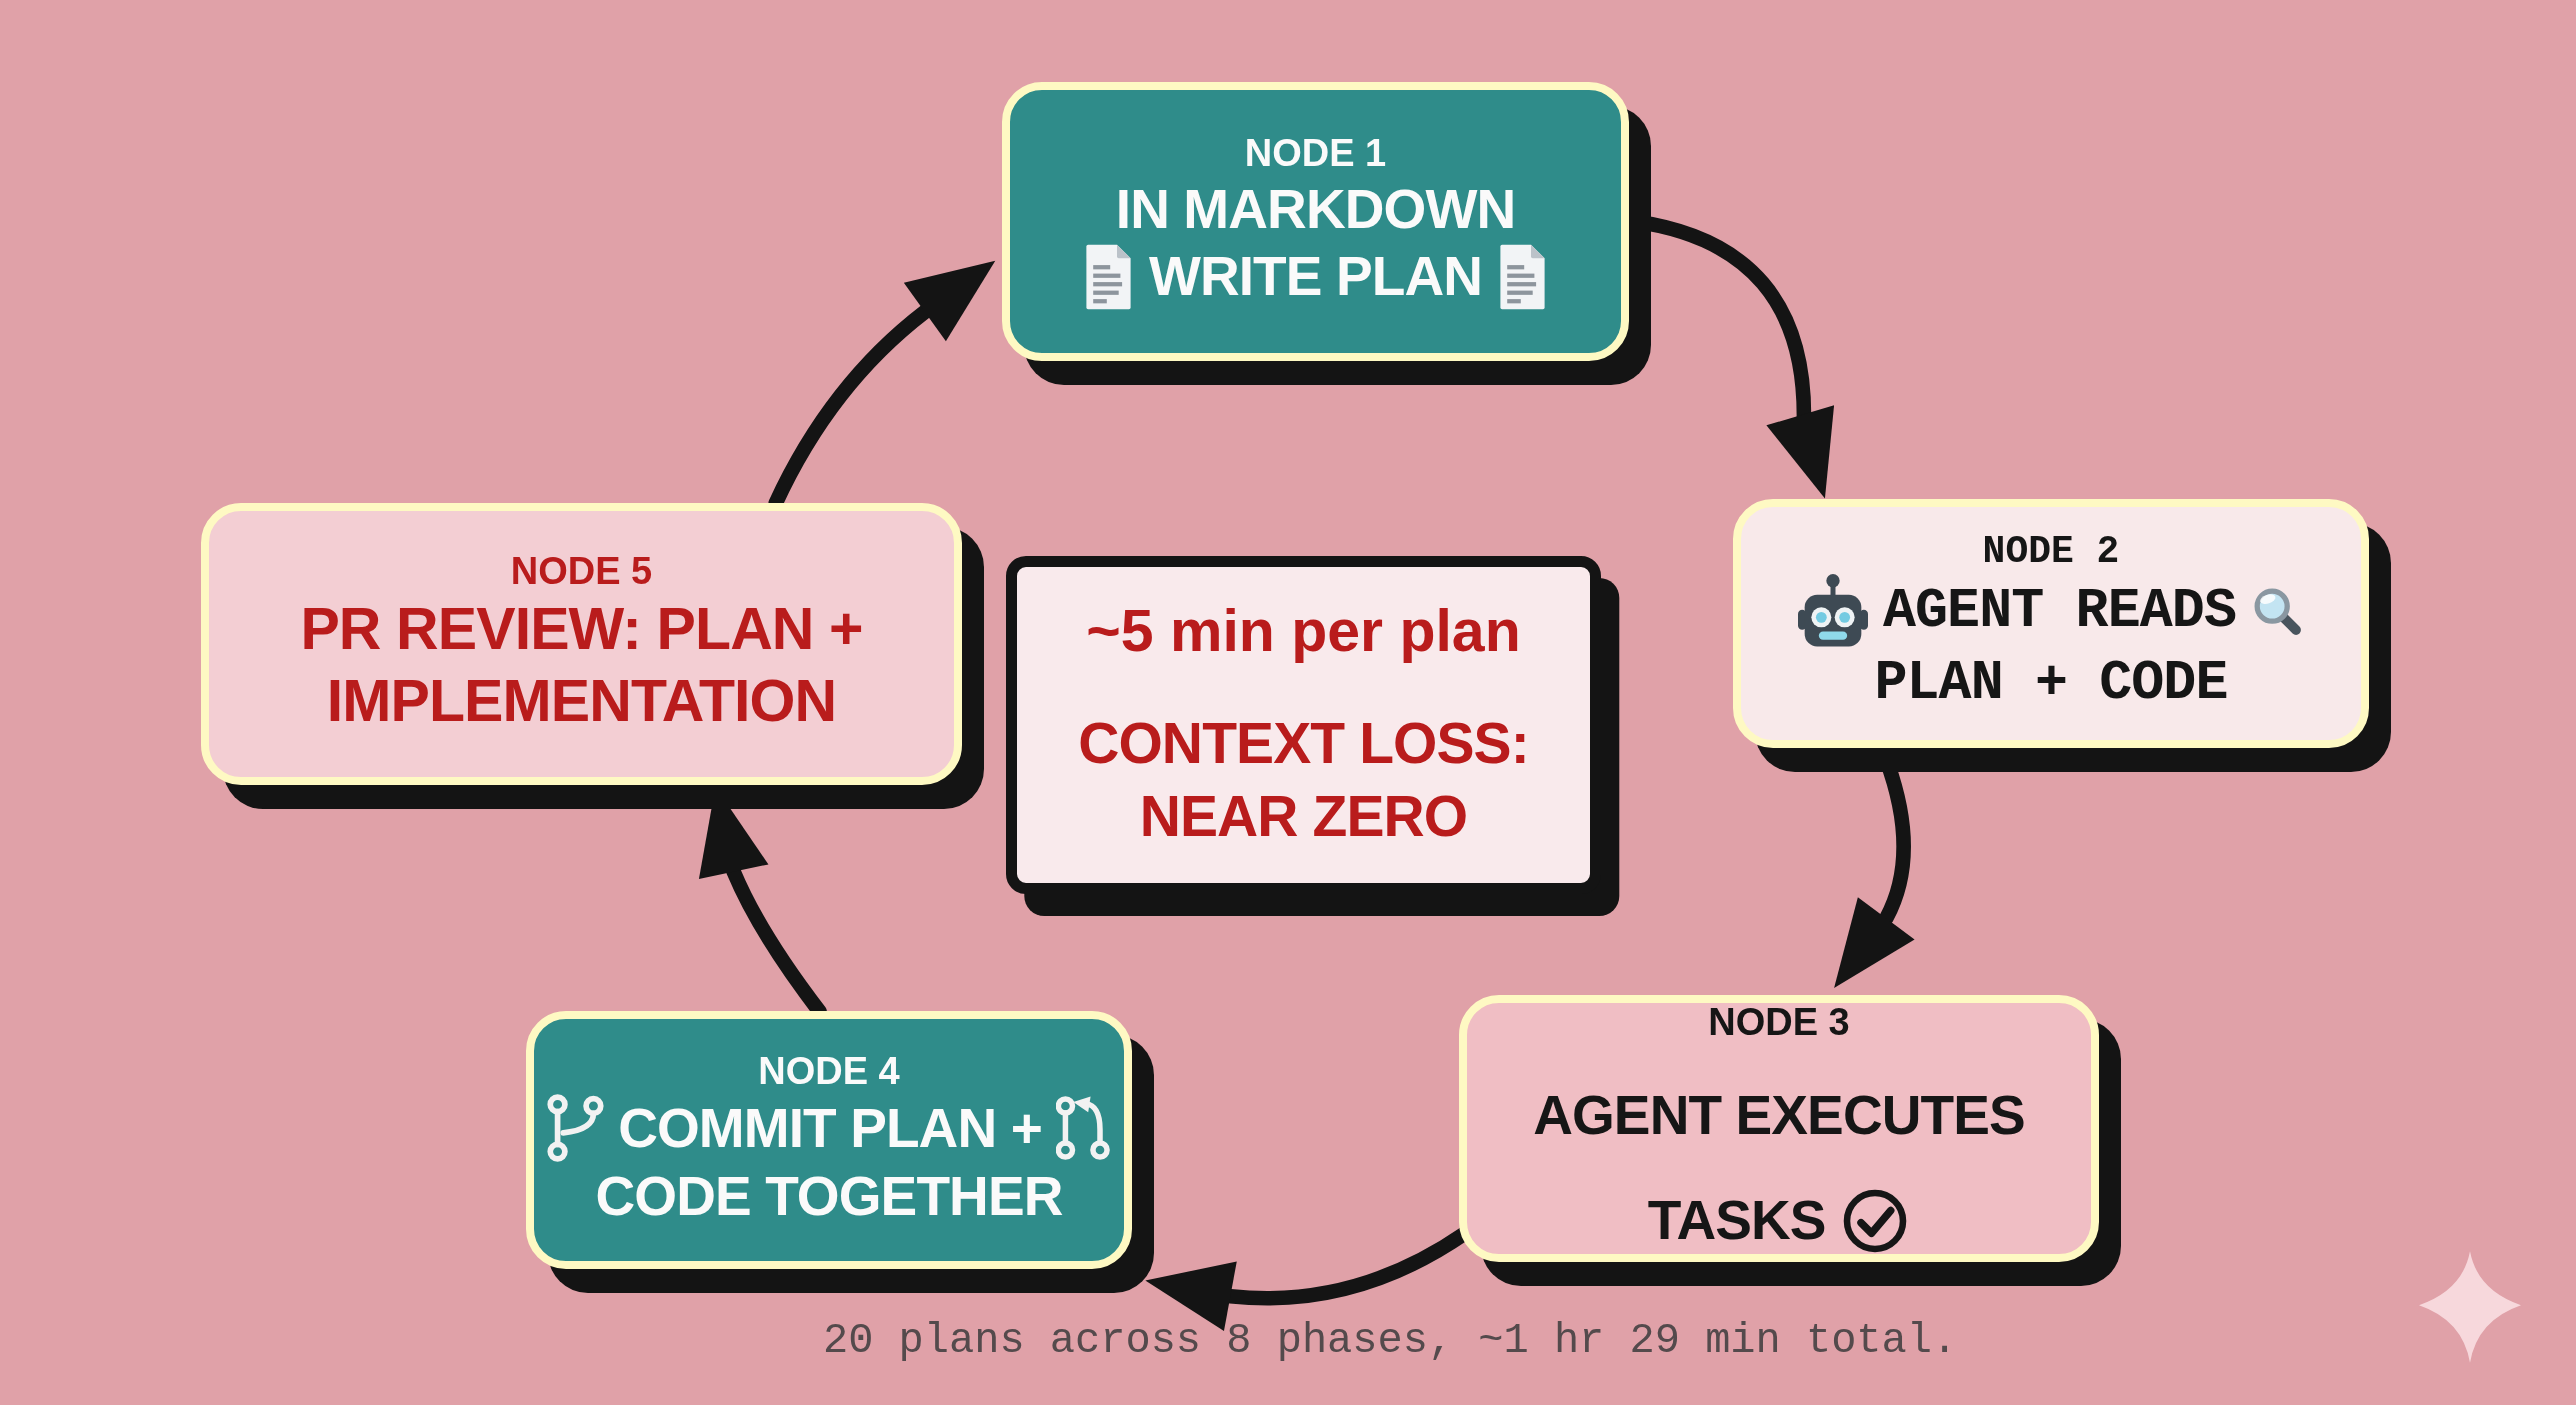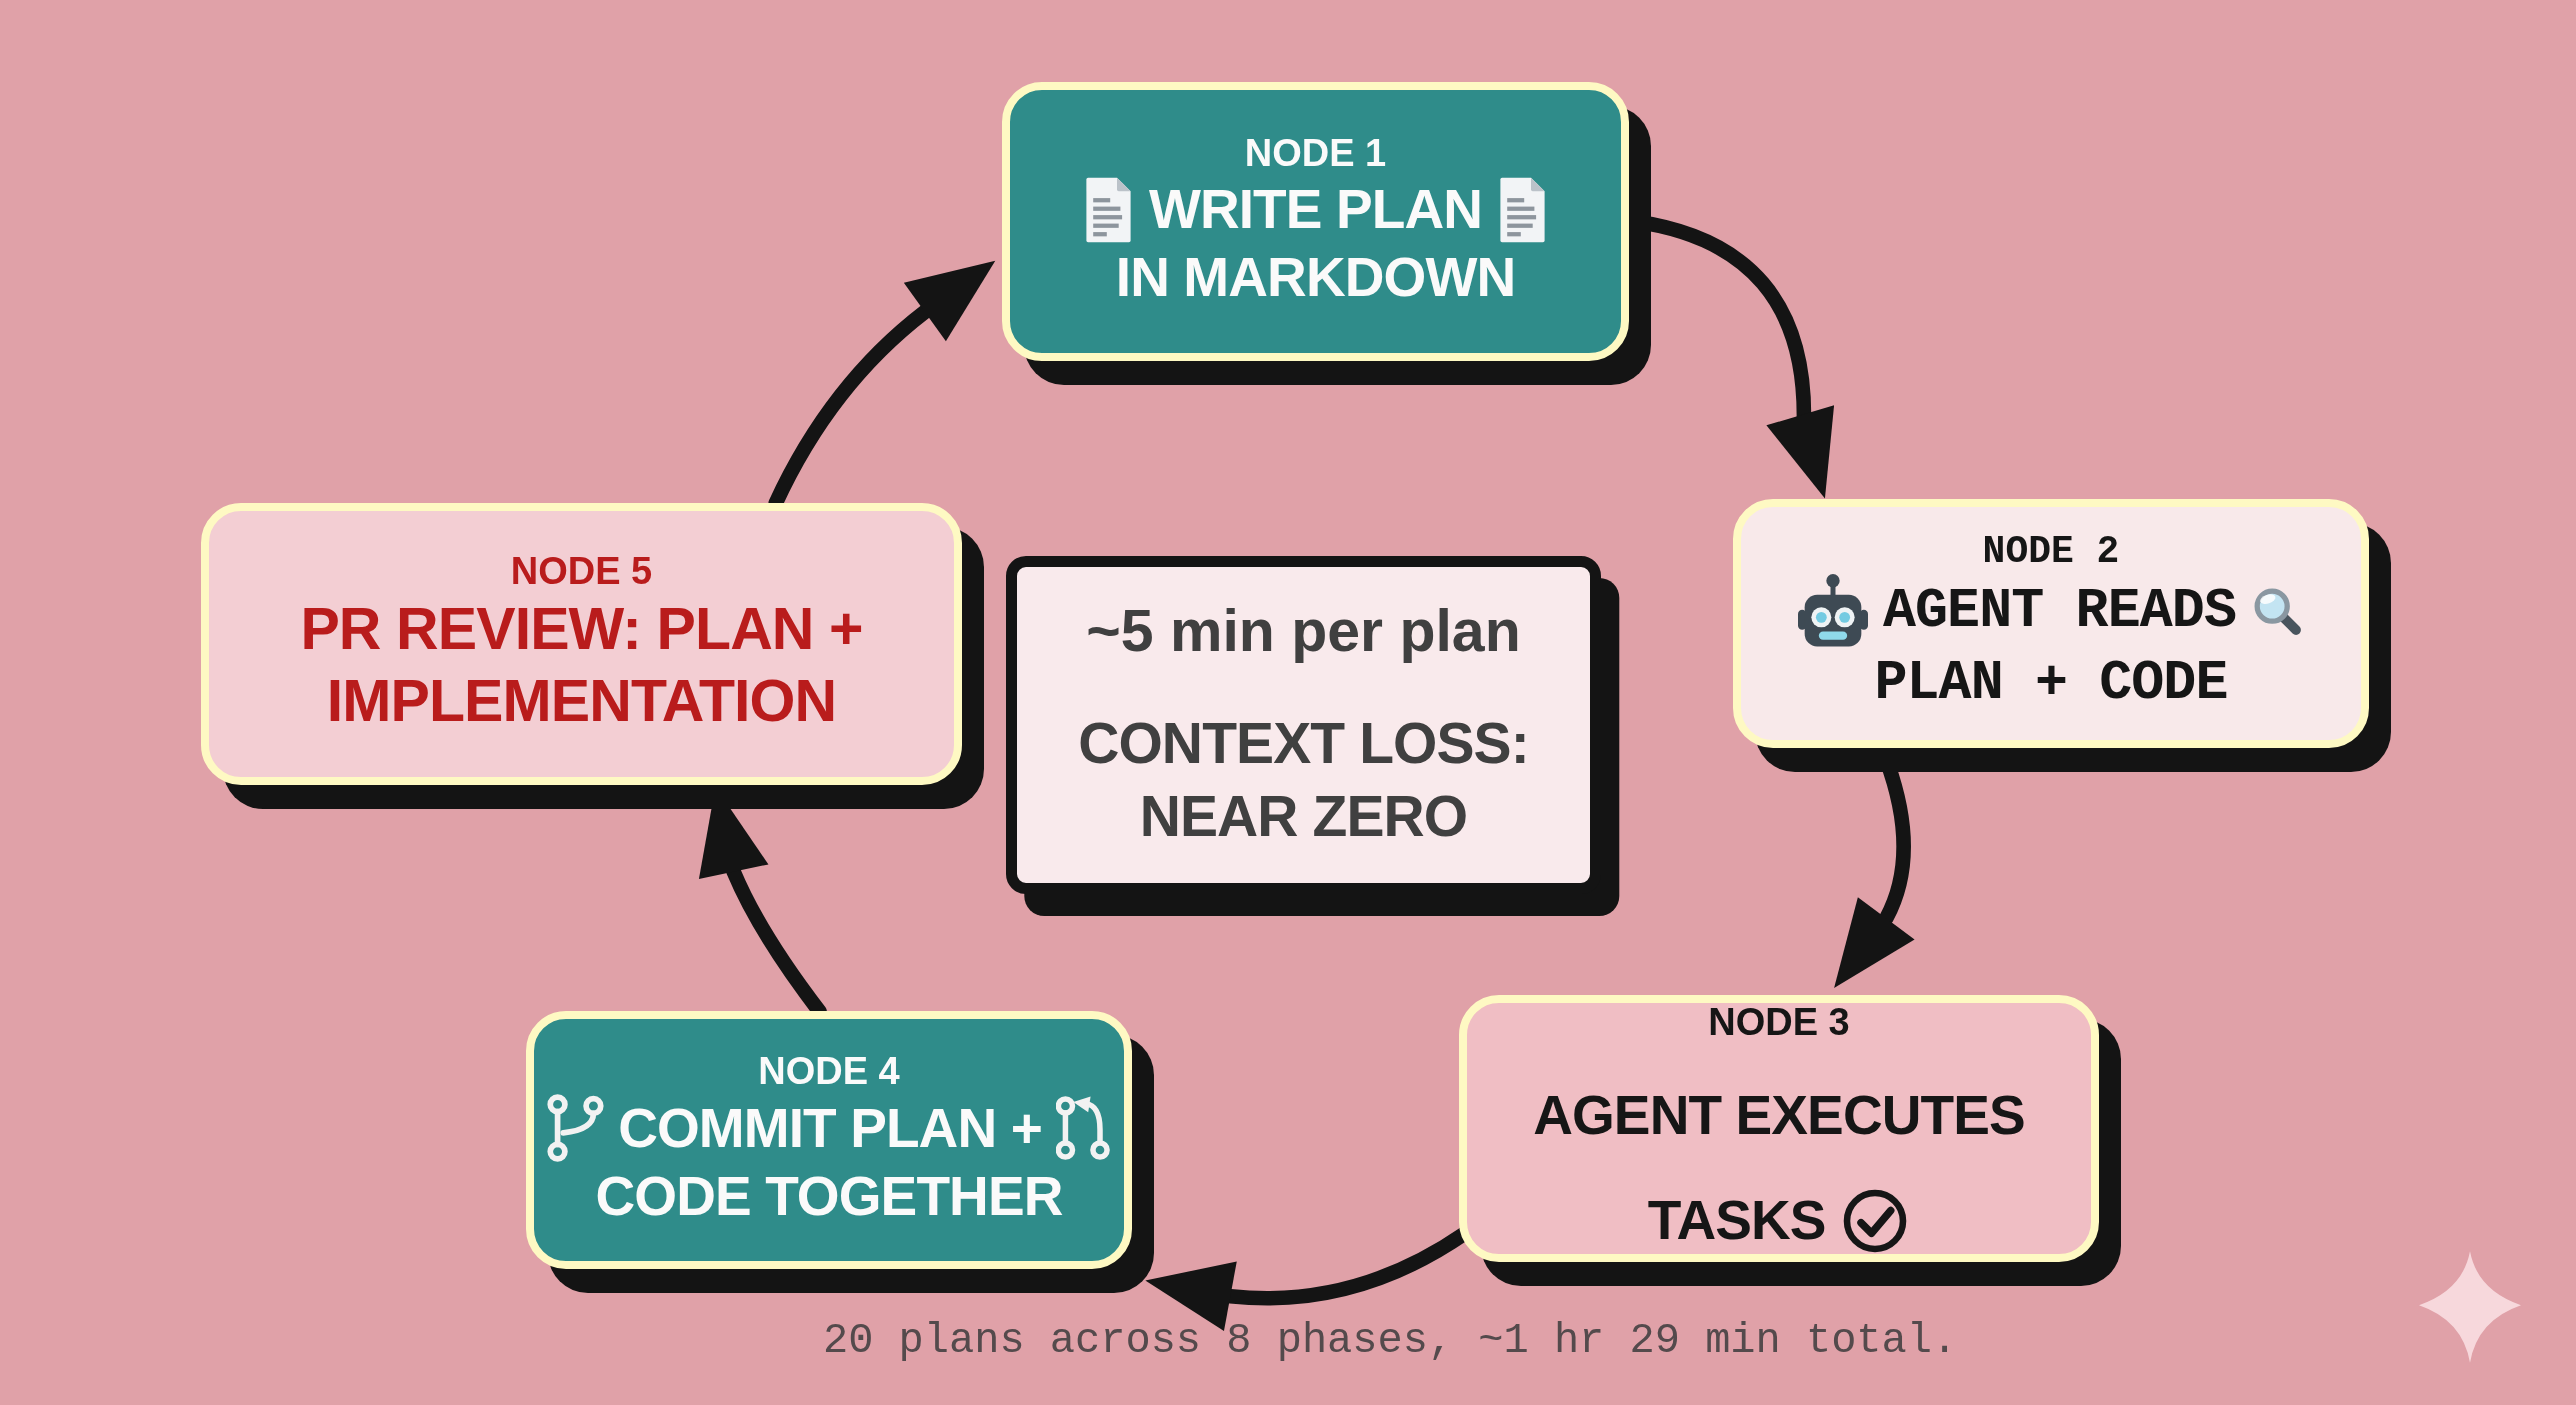--- a/index.html
+++ b/index.html
@@ -27,21 +27,21 @@
   .node5 .node-line{font-size:59px;}
 
   .icon{display:inline-flex;align-items:center;justify-content:center;}
 
   
   .center-box{
     position:absolute;left:1006px;top:556px;width:595px;height:338px;
     background:#F9EAEC;border:11px solid #141414;border-radius:20px;
     box-shadow:18.3px 22px 0 0 #141414;
     display:flex;flex-direction:column;align-items:center;justify-content:center;
-    text-align:center;color:#404040;box-sizing:border-box;
+    text-align:center;color:#b91c1c;box-sizing:border-box;
   }
   .center-line1{font-size:59px;font-weight:700;margin-bottom:42px;}
   .center-line2,.center-line3{font-size:57px;font-weight:700;letter-spacing:-0.9px;line-height:1.28;text-align:right;}
 
   
   .caption{
     position:absolute;left:823px;top:1317px;
     font-family:"Liberation Mono","DejaVu Sans Mono",monospace;
     font-size:42px;color:#544A4C;letter-spacing:0px;white-space:nowrap;
   }
@@ -69,20 +69,21 @@
       <polygon points="1995,545 1931,465 2005,443"></polygon>
       <polygon points="2005,1080 2031,981 2093,1027"></polygon>
       <polygon points="1252,1400 1352,1379 1338,1455"></polygon>
       <polygon points="782,860 840,945 764,961"></polygon>
       <polygon points="1088,285 1034,373 988,309"></polygon>
     </g>
   </svg>
 
   <div class="node teal node1" style="left:1002px;top:82px;width:627px;height:279px;">
     <div class="node-title">NODE 1</div>
+    <div class="node-line">IN MARKDOWN</div>
     <div class="node-line">
       <span class="icon">
         <svg width="51" height="68" viewBox="0 0 60 80">
           <path d="M6 2 H40 L56 18 V76 Q56 78 54 78 H6 Q4 78 4 76 V4 Q4 2 6 2 Z" fill="#F2F4F6"></path>
           <path d="M40 2 L56 18 H42 Q40 18 40 16 Z" fill="#BBC2C9"></path>
           <rect x="12" y="26" width="20" height="5" fill="#8D959D"></rect>
           <rect x="12" y="36" width="32" height="5" fill="#8D959D"></rect>
           <rect x="12" y="46" width="34" height="5" fill="#8D959D"></rect>
           <rect x="12" y="56" width="30" height="5" fill="#8D959D"></rect>
           <rect x="12" y="66" width="16" height="5" fill="#8D959D"></rect>
@@ -94,21 +95,20 @@
           <path d="M6 2 H40 L56 18 V76 Q56 78 54 78 H6 Q4 78 4 76 V4 Q4 2 6 2 Z" fill="#F2F4F6"></path>
           <path d="M40 2 L56 18 H42 Q40 18 40 16 Z" fill="#BBC2C9"></path>
           <rect x="12" y="26" width="20" height="5" fill="#8D959D"></rect>
           <rect x="12" y="36" width="32" height="5" fill="#8D959D"></rect>
           <rect x="12" y="46" width="34" height="5" fill="#8D959D"></rect>
           <rect x="12" y="56" width="30" height="5" fill="#8D959D"></rect>
           <rect x="12" y="66" width="16" height="5" fill="#8D959D"></rect>
         </svg>
       </span>
     </div>
-    <div class="node-line">IN MARKDOWN</div>
   </div>
 
   <div class="node light node2" style="left:1733px;top:499px;width:636px;height:249px;font-family:Liberation Mono, monospace;">
     <div class="node-title">NODE 2</div>
     <div class="node-line">
       <span class="icon">
         <svg width="70" height="77" viewBox="0 0 84 92">
           <rect x="39" y="10" width="6" height="18" fill="#3E4A54"></rect>
           <circle cx="42" cy="9" r="8" fill="#3E4A54"></circle>
           <rect x="0" y="44" width="10" height="24" rx="5" fill="#3E4A54"></rect>

